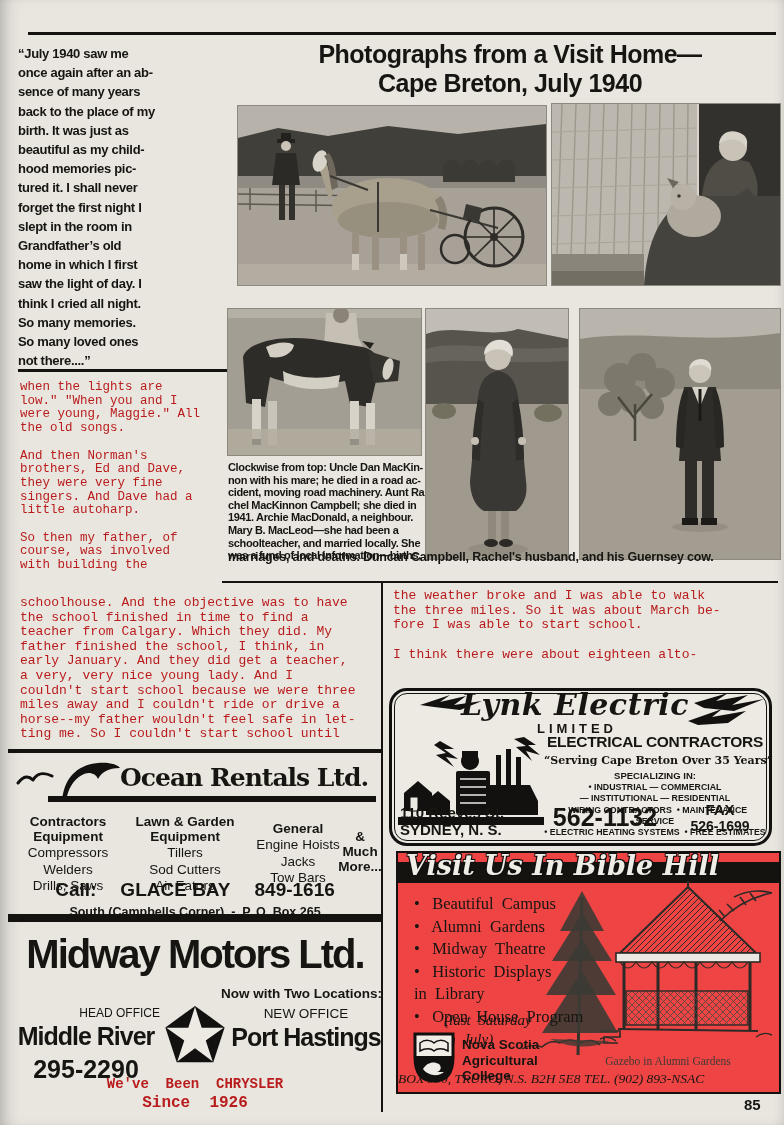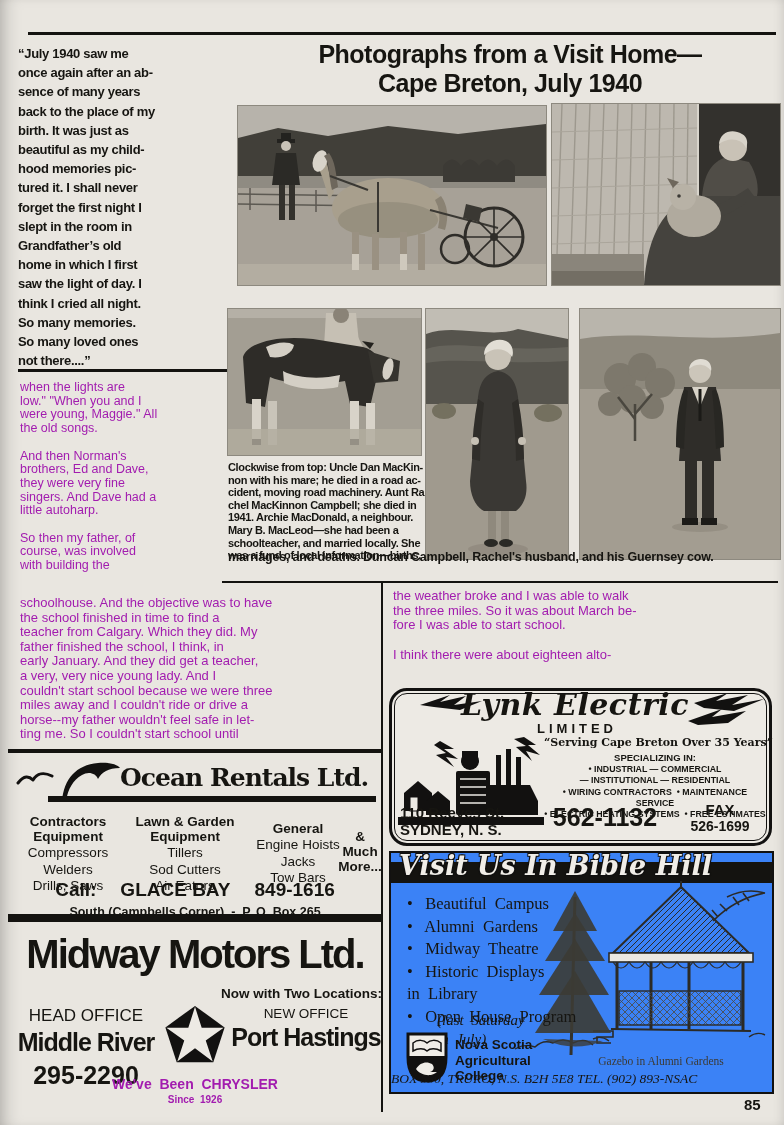--- a/index.html
+++ b/index.html
@@ -3,33 +3,33 @@
 <meta charset="utf-8">
 <style>
   html,body{margin:0;padding:0;background:#8a8880;}
   .page{position:relative;width:784px;height:1125px;margin:0 auto;background:#e9e6e0;
         overflow:hidden;font-family:"Liberation Sans",sans-serif;color:#161511;
         box-shadow:inset 14px 0 20px -14px rgba(0,0,0,.35), inset -8px 0 14px -10px rgba(0,0,0,.2);}
   .abs{position:absolute;}
   .pre{white-space:pre-wrap;}
   .rule{background:#141310;}
   .sansb{font-weight:bold;font-family:"Liberation Sans",sans-serif;}
-  .mono{font-family:Liberation Sans, sans-serif;color:#a21caf;}
+  .mono{font-family:Liberation Mono, monospace;color:#b91c1c;}
   .serif{font-family:"Liberation Serif",serif;}
   .dserif{font-family:"DejaVu Serif",serif;}
   .quote{font-size:13px;line-height:19.2px;letter-spacing:-0.3px;font-weight:bold;}
   .title{font-size:25px;line-height:29px;letter-spacing:-0.5px;font-weight:bold;text-align:center;}
   .cap{font-size:11px;line-height:12.6px;letter-spacing:-0.35px;font-weight:bold;}
   .captail{font-size:12.5px;letter-spacing:-0.2px;font-weight:bold;}
   .photo{background:#b5b1a8;outline:1px solid #8d897f;}
   .ocean-h{font-size:13.5px;line-height:15px;font-weight:bold;text-align:center;}
   .ocean-i{font-size:13.5px;line-height:16.5px;text-align:center;}
   .lynk-box{border:3px solid #121110;border-radius:18px;background:#edeae4;}
   .lynk-box::after{content:"";position:absolute;inset:2px;border:1.5px solid #121110;border-radius:13px;pointer-events:none;}
-  .bible-box{border:2.5px solid #121110;background:#3b82f6;}
+  .bible-box{border:2.5px solid #121110;background:#ef4444;margin-left:7px;}
   .script{font-family:"DejaVu Serif",serif;font-style:italic;font-weight:bold;}
   ul.bul{margin:0;padding:0;list-style:none;}
   ul.bul li{font-family:"Liberation Serif",serif;font-size:16.5px;line-height:22.5px;white-space:pre-wrap;}
   ul.bul li::before{content:"•   ";}
 </style>
 </head>
 <body>
 
 <div class="page">
 
@@ -296,34 +296,34 @@
       <span>849-1616</span>
     </div>
     <div class="abs sansb pre" style="left:0;top:148px;width:374px;text-align:center;font-size:12.5px;">South (Campbells Corner)  -  P. O. Box 265</div>
   </div>
   <div class="abs rule" style="left:8px;top:914px;width:374px;height:8px;"></div>
 
   <div class="abs" style="left:8px;top:930px;width:374px;height:190px;">
     <div class="abs sansb" style="left:0;top:2px;width:374px;text-align:center;font-size:40px;letter-spacing:-2px;white-space:nowrap;">Midway Motors Ltd.</div>
     <div class="abs sansb" style="left:0;top:56px;width:374px;text-align:right;font-size:13.5px;">Now with Two Locations:</div>
     <div class="abs" style="left:4px;top:76px;width:148px;text-align:center;">
-      <div style="font-size:17px;">HEAD OFFICE</div>
+      <div style="font-size:12px;text-align:right;">HEAD OFFICE</div>
       <div class="sansb" style="font-size:25px;letter-spacing:-1px;margin-top:2px;">Middle River</div>
       <div class="sansb" style="font-size:25px;margin-top:4px;">295-2290</div>
     </div>
     <svg class="abs" style="left:154px;top:74px;" width="66" height="66" viewBox="0 0 70 70">
       <polygon points="35,2 66.4,24.8 54.4,61.7 15.6,61.7 3.6,24.8" fill="#121110"></polygon>
       <polygon points="35,3 42.1,25.3 65.4,25.1 46.4,38.7 53.8,60.9 35,47 16.2,60.9 23.6,38.7 4.6,25.1 27.9,25.3" fill="#edeae4"></polygon>
     </svg>
     <div class="abs" style="left:222px;top:76px;width:152px;text-align:center;">
       <div style="font-size:13.5px;">NEW OFFICE</div>
       <div class="sansb" style="font-size:25px;letter-spacing:-1px;margin-top:2px;">Port Hastings</div>
     </div>
     <div class="abs mono pre" style="left:0;top:146px;width:374px;text-align:center;font-size:14px;font-weight:bold;">We've  Been  CHRYSLER</div>
-    <div class="abs mono pre" style="left:0;top:164px;width:374px;text-align:center;font-size:10px;font-weight:bold;">Since  1926</div>
+    <div class="abs mono pre" style="left:0;top:164px;width:374px;text-align:center;font-size:16px;font-weight:bold;">Since  1926</div>
   </div>
 
   <div class="abs lynk-box" style="left:389px;top:688px;width:377px;height:152px;">
     <svg class="abs" style="left:28px;top:2px;" width="62" height="18" viewBox="0 0 62 18">
       <polygon points="0,12 30,2 20,9 46,3 34,12 62,8 40,17 14,14" fill="#121110"></polygon>
     </svg>
     <div class="abs script" style="left:58px;top:-4px;width:250px;text-align:center;font-size:30px;letter-spacing:0.5px;white-space:nowrap;">Lynk Electric</div>
     <svg class="abs" style="left:296px;top:2px;" width="76" height="34" viewBox="0 0 76 34">
       <polygon points="6,10 40,0 28,8 60,2 44,12 76,6 46,18 16,15" fill="#121110"></polygon>
       <polygon points="0,28 34,16 24,24 58,18 40,30 10,32" fill="#121110"></polygon>
@@ -347,20 +347,21 @@
         <polygon points="128,2 140,10 132,10 144,20 130,16 136,26 120,12 130,11 118,4"></polygon>
       </g>
       <g stroke="#edeae4" stroke-width="1.5" fill="none">
         <line x1="64" y1="44" x2="90" y2="44"></line>
           <line x1="64" y1="52" x2="90" y2="52"></line>
         <line x1="64" y1="60" x2="90" y2="60"></line>
           <line x1="64" y1="68" x2="90" y2="68"></line>
       </g>
     </svg>
     <div class="abs" style="left:152px;top:42px;width:222px;text-align:center;">
+      <div class="sansb" style="font-size:15.5px;letter-spacing:-0.3px;white-space:nowrap;">ELECTRICAL CONTRACTORS</div>
       <div class="dserif" style="font-weight:bold;font-size:11px;margin-top:3px;white-space:nowrap;">“Serving Cape Breton Over 35 Years”</div>
       <div class="sansb" style="font-size:9.5px;margin-top:3px;">SPECIALIZING IN:</div>
       <div class="sansb pre" style="font-size:8.8px;line-height:11.3px;margin-top:1px;">• INDUSTRIAL — COMMERCIAL
 — INSTITUTIONAL — RESIDENTIAL
 • WIRING CONTRACTORS  • MAINTENANCE SERVICE
 • ELECTRIC HEATING SYSTEMS  • FREE ESTIMATES</div>
     </div>
     <div class="abs sansb" style="left:8px;top:114px;width:135px;font-size:15px;line-height:16.5px;">
       <div>110 Reeves St.</div>
       <div>SYDNEY, N. S.</div>

